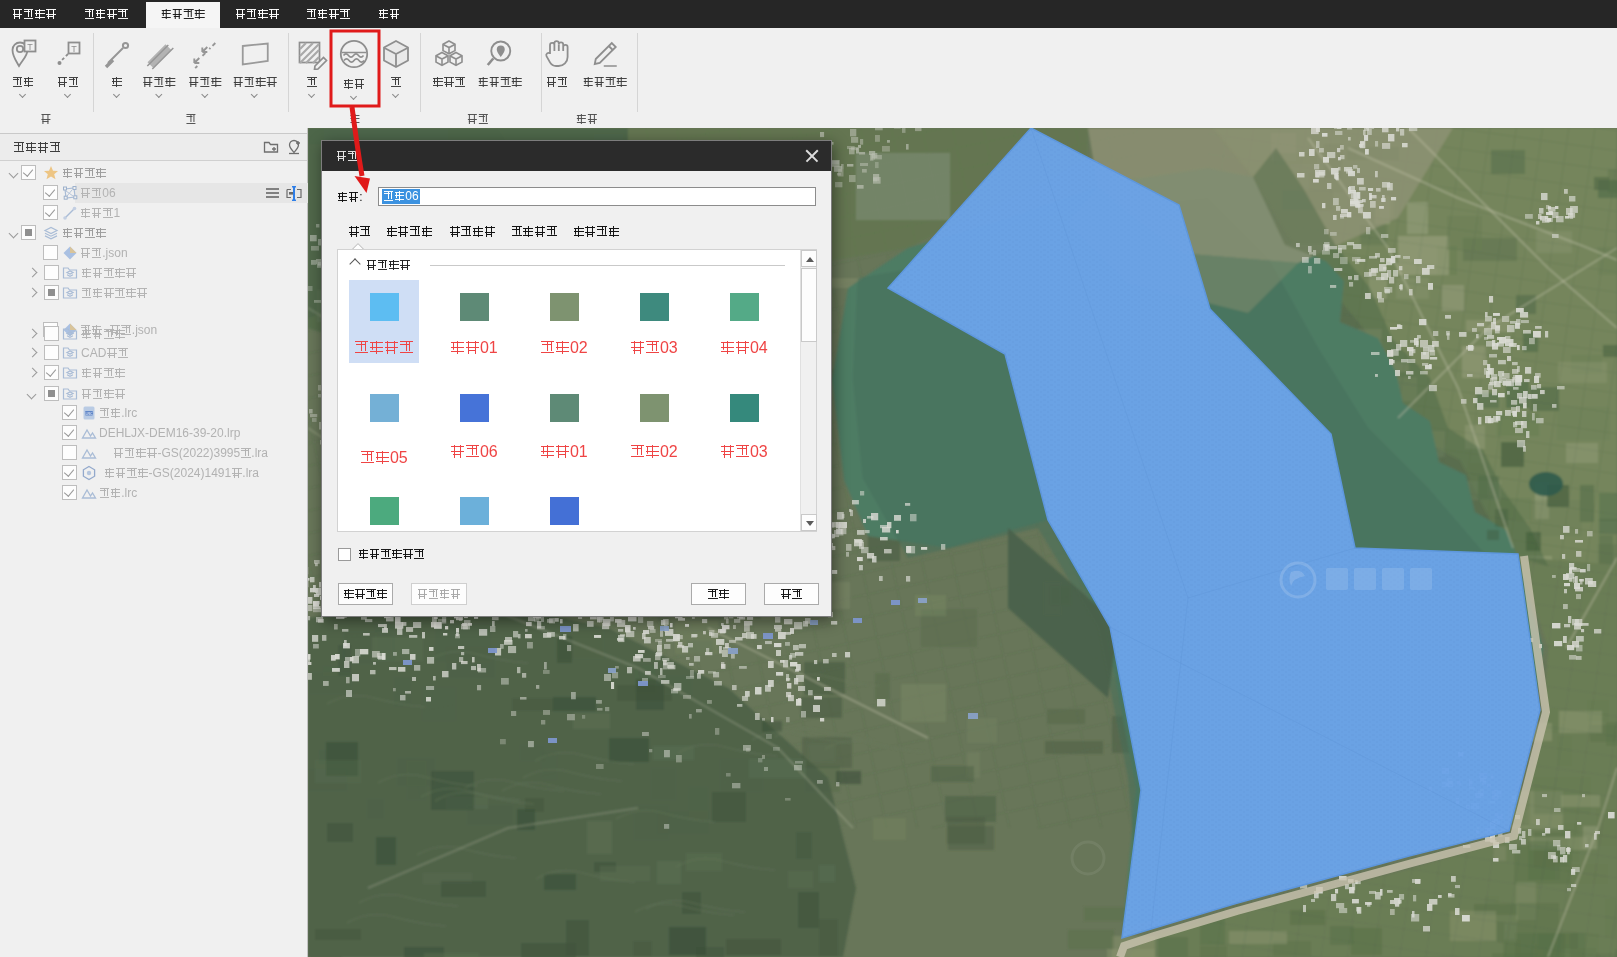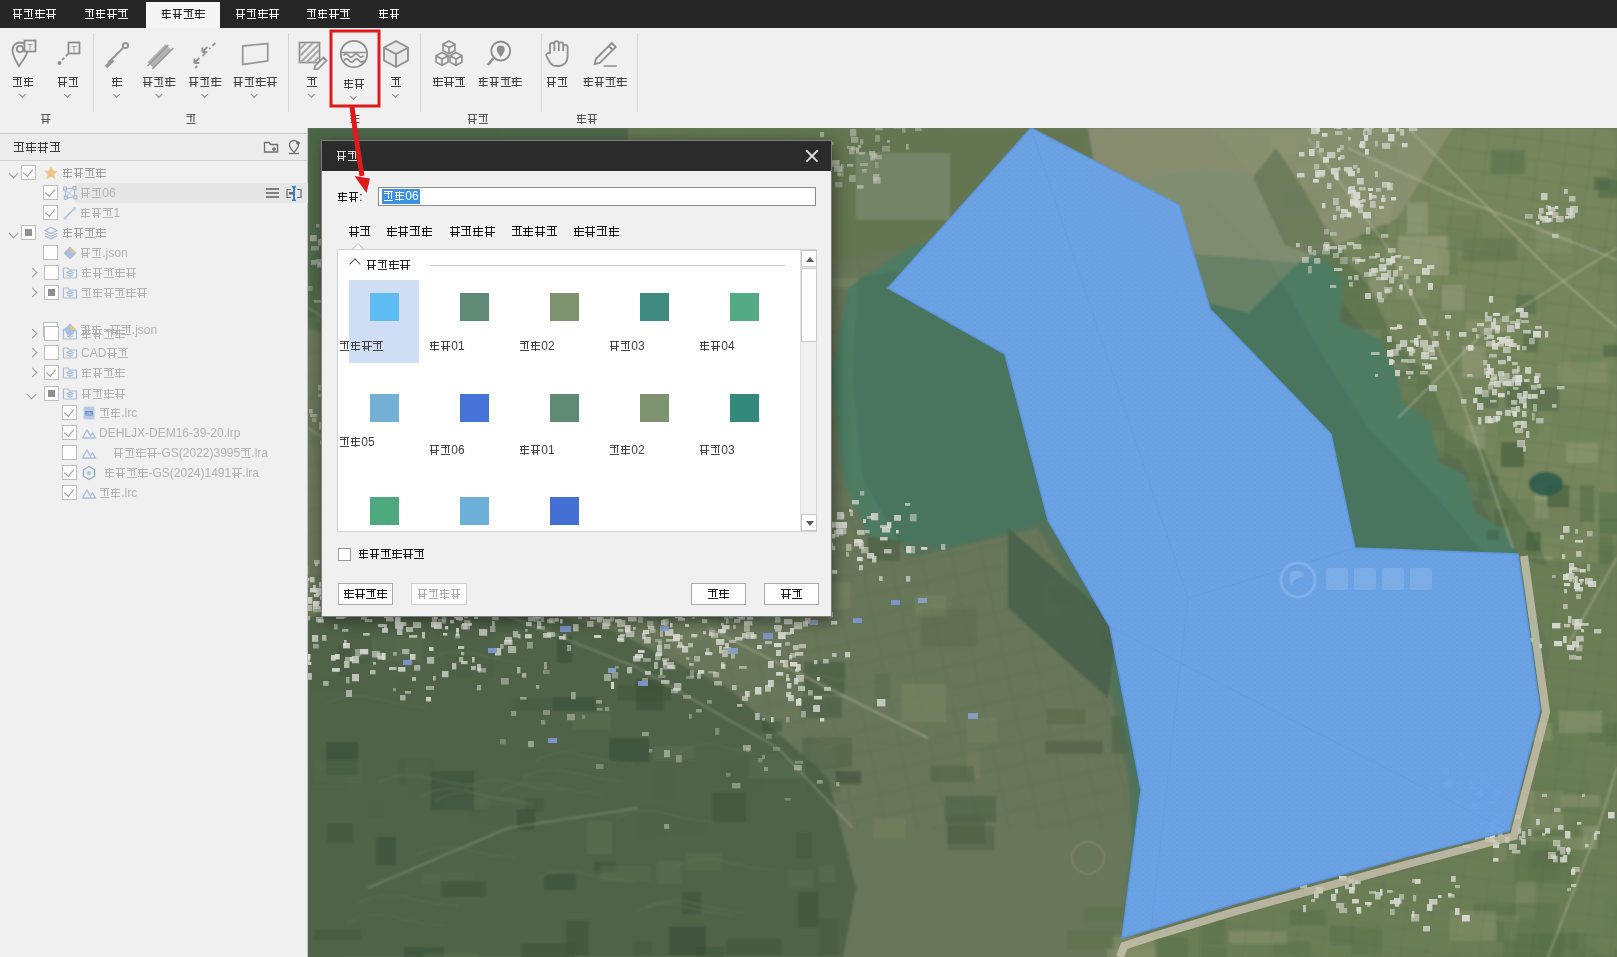--- a/index.html
+++ b/index.html
@@ -41,21 +41,21 @@
 #dclose:before,#dclose:after{content:"";position:absolute;left:-1px;top:6px;width:16px;height:1.6px;background:#dcdcdc}
 #dclose:before{transform:rotate(45deg)}#dclose:after{transform:rotate(-45deg)}
 #dname{position:absolute;left:15px;top:49px;font-size:12px;color:#111}
 #dinput{position:absolute;left:56px;top:46px;width:438px;height:19px;background:#fff;border:1px solid #8c8c8c}
 #dinput .sel{position:absolute;left:3px;top:1px;height:15px;background:#3c92e0;color:#fff;font-size:12px;line-height:15px;padding:0 1px}
 .dtab{position:absolute;top:84px;font-size:12.5px;color:#141414;white-space:nowrap}
 #notch{position:absolute;left:28px;top:100px;width:16px;height:9px;overflow:hidden}
 #notch i{position:absolute;left:3px;top:4px;width:10px;height:10px;background:#fff;border:1px solid #bfbfbf;transform:rotate(45deg)}
 #dcontent{position:absolute;left:15px;top:108px;width:480px;height:283px;background:#fff;border:1px solid #d2d2d2}
 .sw{position:absolute;width:29px;height:28px;background-image:repeating-linear-gradient(0deg,rgba(20,30,40,.10) 0 1px,transparent 1px 4px),repeating-linear-gradient(90deg,rgba(255,255,255,.06) 0 2px,transparent 2px 5px)}
-.swl{position:absolute;width:90px;font-size:12px;color:#404040;white-space:nowrap}
+.swl{position:absolute;width:90px;text-align:center;font-size:16px;color:#ef4444;white-space:nowrap}
 #selcell{position:absolute;left:11px;top:30px;width:70px;height:83px;background:#cfdef5}
 #secthead{position:absolute;left:28px;top:8px;font-size:12px;color:#222}
 #secthr{position:absolute;left:92px;top:15px;width:355px;height:1px;background:#c9c9c9}
 #sectchev{position:absolute;left:12px;top:8px;width:10px;height:8px}
 #sectchev:after{content:"";position:absolute;left:1px;top:2px;width:7px;height:7px;border-left:1.6px solid #555;border-top:1.6px solid #555;transform:rotate(45deg)}
 #vsb{position:absolute;right:0;top:0;width:16px;height:281px;background:#f0f0f0;border-left:1px solid #e0e0e0}
 .sbbtn{position:absolute;left:0;width:16px;height:17px;background:#fdfdfd;border:1px solid #c9c9c9}
 #sbthumb{position:absolute;left:0;top:18px;width:16px;height:74px;background:#fdfdfd;border:1px solid #c9c9c9}
 .tri-up{position:absolute;left:4px;top:6px;width:0;height:0;border-left:4px solid transparent;border-right:4px solid transparent;border-bottom:5px solid #5a5a5a}
 .tri-dn{position:absolute;left:4px;top:6px;width:0;height:0;border-left:4px solid transparent;border-right:4px solid transparent;border-top:5px solid #5a5a5a}
@@ -2241,21 +2241,21 @@
       <div class="swl" style="left:1px;top:89px"><i class="g k"></i><i class="g"></i><i class="g h"></i><i class="g k"></i></div>
    <div class="sw" style="left:122px;top:43px;background:#5e8a76"></div>
       <div class="swl" style="left:91px;top:89px"><i class="g"></i><i class="g h"></i>01</div>
    <div class="sw" style="left:212px;top:43px;background:#7e9370"></div>
       <div class="swl" style="left:181px;top:89px"><i class="g k"></i><i class="g"></i>02</div>
    <div class="sw" style="left:302px;top:43px;background:#3e8a7e"></div>
       <div class="swl" style="left:271px;top:89px"><i class="g h"></i><i class="g k"></i>03</div>
    <div class="sw" style="left:392px;top:43px;background:#54aa87"></div>
       <div class="swl" style="left:361px;top:89px"><i class="g"></i><i class="g h"></i>04</div>
    <div class="sw" style="left:32px;top:144px;background:#74b0d6"></div>
-      <div class="swl" style="left:1px;top:185px"><i class="g k"></i><i class="g"></i>05</div>
+      <div class="swl" style="left:1px;top:199px"><i class="g k"></i><i class="g"></i>05</div>
    <div class="sw" style="left:122px;top:144px;background:#4673d8"></div>
       <div class="swl" style="left:91px;top:193px"><i class="g h"></i><i class="g k"></i>06</div>
    <div class="sw" style="left:212px;top:144px;background:#5e8a76"></div>
       <div class="swl" style="left:181px;top:193px"><i class="g"></i><i class="g h"></i>01</div>
    <div class="sw" style="left:302px;top:144px;background:#7e9370"></div>
       <div class="swl" style="left:271px;top:193px"><i class="g k"></i><i class="g"></i>02</div>
    <div class="sw" style="left:392px;top:144px;background:#35897c"></div>
       <div class="swl" style="left:361px;top:193px"><i class="g h"></i><i class="g k"></i>03</div>
    <div class="sw" style="left:32px;top:247px;background:#4caa7e"></div>
    <div class="sw" style="left:122px;top:247px;background:#6cb0da"></div>

